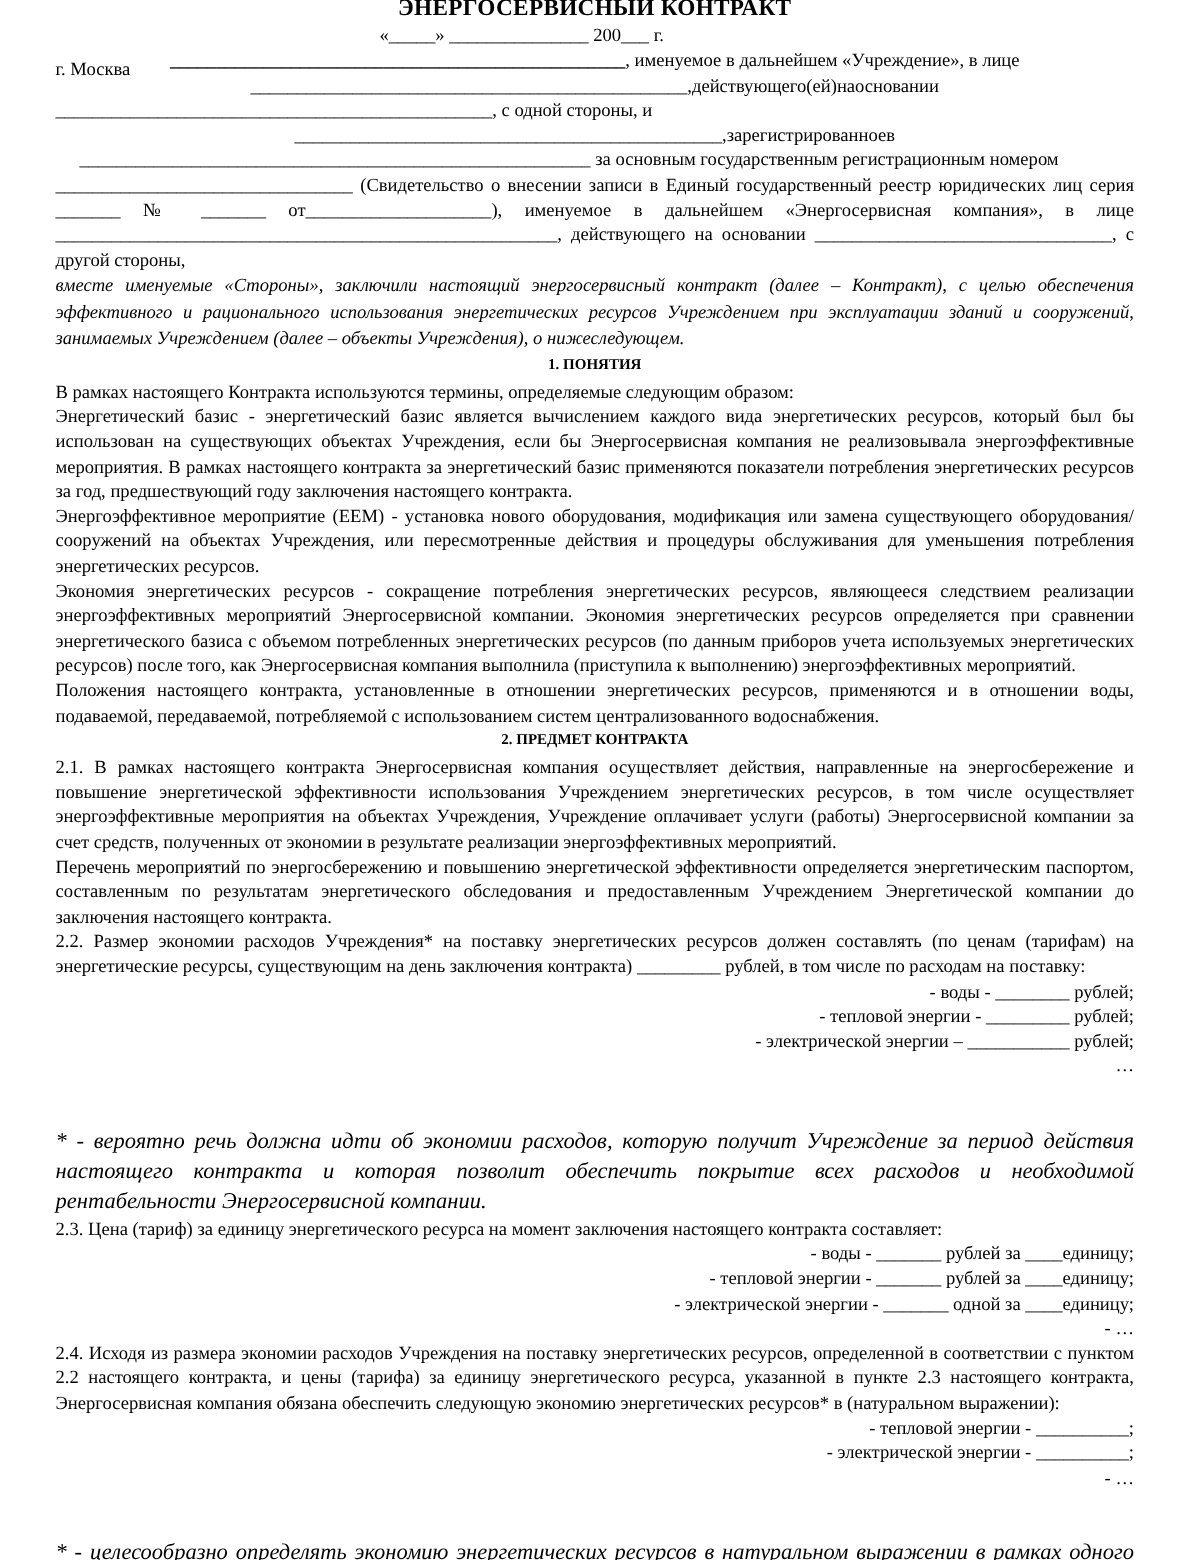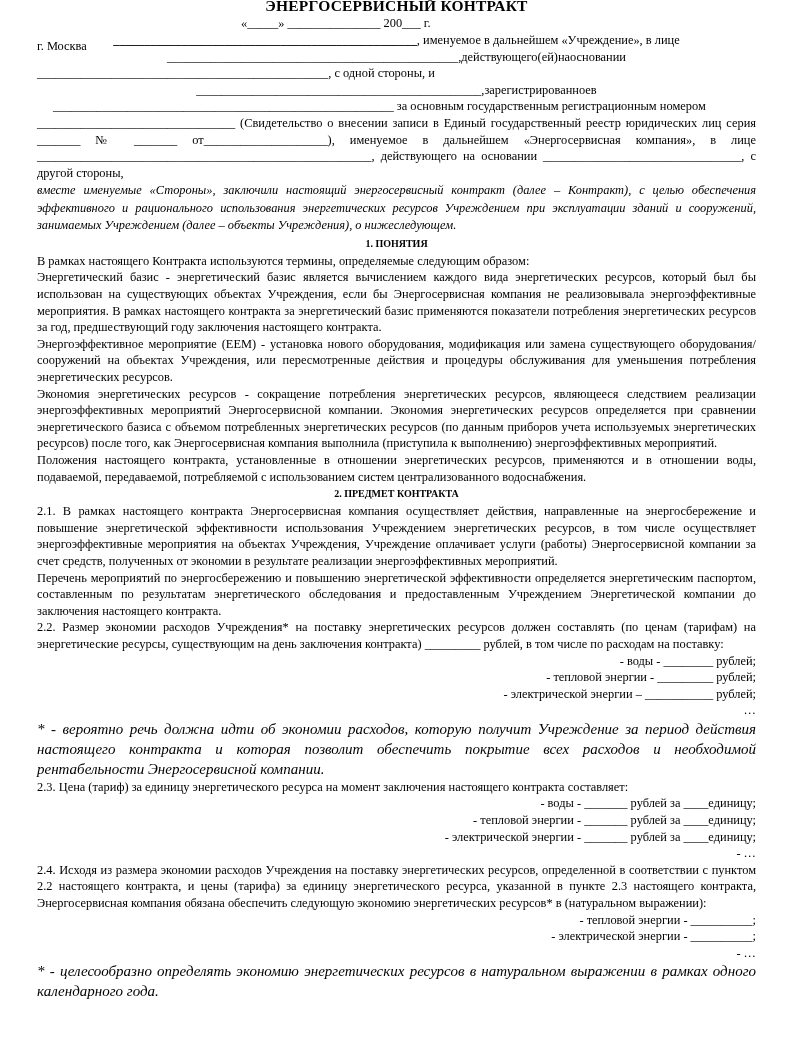--- a/index.html
+++ b/index.html
@@ -16,23 +16,23 @@
     line-height: 18px; margin: -3px 0 0 0; letter-spacing: 0.2px;
   }
   .h2 {
     text-align: center; font-weight: bold; font-size: 10px;
     line-height: 18px; margin: 0;
   }
   p { margin: 0; text-align: justify; }
   .row { display: flex; justify-content: center; white-space: pre; }
   .date-line { position: relative; height: 17px; }
   .date-line .city { position: absolute; left: 0; top: 12px; margin-top: 11px; }
-  .date-line .date { position: absolute; left: 204px; top: 0; white-space: pre; }
+  .date-line .date { position: absolute; left: 216px; top: 0; white-space: pre; }
   .bold { font-weight: bold; }
-  .ital { font-style: italic; font-size: 15px; line-height: 20px; }
+  .ital { font-style: italic; font-size: 15px; line-height: 20px; margin-top: 32px; }
   .list p { text-align: right; }
   .sp1 { margin-top: 1px; }
 </style>
 </head>
 <body>
 
 <div class="page">
   <div class="title">ЭНЕРГОСЕРВИСНЫЙ КОНТРАКТ</div>
 
   <div class="date-line">
@@ -80,21 +80,21 @@
     <p>- воды - ________ рублей;</p>
     <p>- тепловой энергии - _________ рублей;</p>
     <p>- электрической энергии – ___________ рублей;</p>
     <p>…</p>
   </div>
   <p class="ital">* - вероятно речь должна идти об экономии расходов, которую получит Учреждение за период действия настоящего контракта и которая позволит обеспечить покрытие всех расходов и необходимой рентабельности Энергосервисной компании.</p>
   <p>2.3. Цена (тариф) за единицу энергетического ресурса на момент заключения настоящего контракта составляет:</p>
   <div class="list">
     <p>- воды - _______ рублей за ____единицу;</p>
     <p>- тепловой энергии - _______ рублей за ____единицу;</p>
-    <p>- электрической энергии - _______ рублей за ____единицу;</p>
+    <p>- электрической энергии - _______ одной за ____единицу;</p>
     <p>- …</p>
   </div>
   <p>2.4. Исходя из размера экономии расходов Учреждения на поставку энергетических ресурсов, определенной в соответствии с пунктом 2.2 настоящего контракта, и цены (тарифа) за единицу энергетического ресурса, указанной в пункте 2.3 настоящего контракта, Энергосервисная компания обязана обеспечить следующую экономию энергетических ресурсов* в (натуральном выражении):</p>
   <div class="list">
     <p>- тепловой энергии - __________;</p>
     <p>- электрической энергии - __________;</p>
     <p>- …</p>
   </div>
   <p class="ital">* - целесообразно определять экономию энергетических ресурсов в натуральном выражении в рамках одного календарного года.</p>
 </div>

